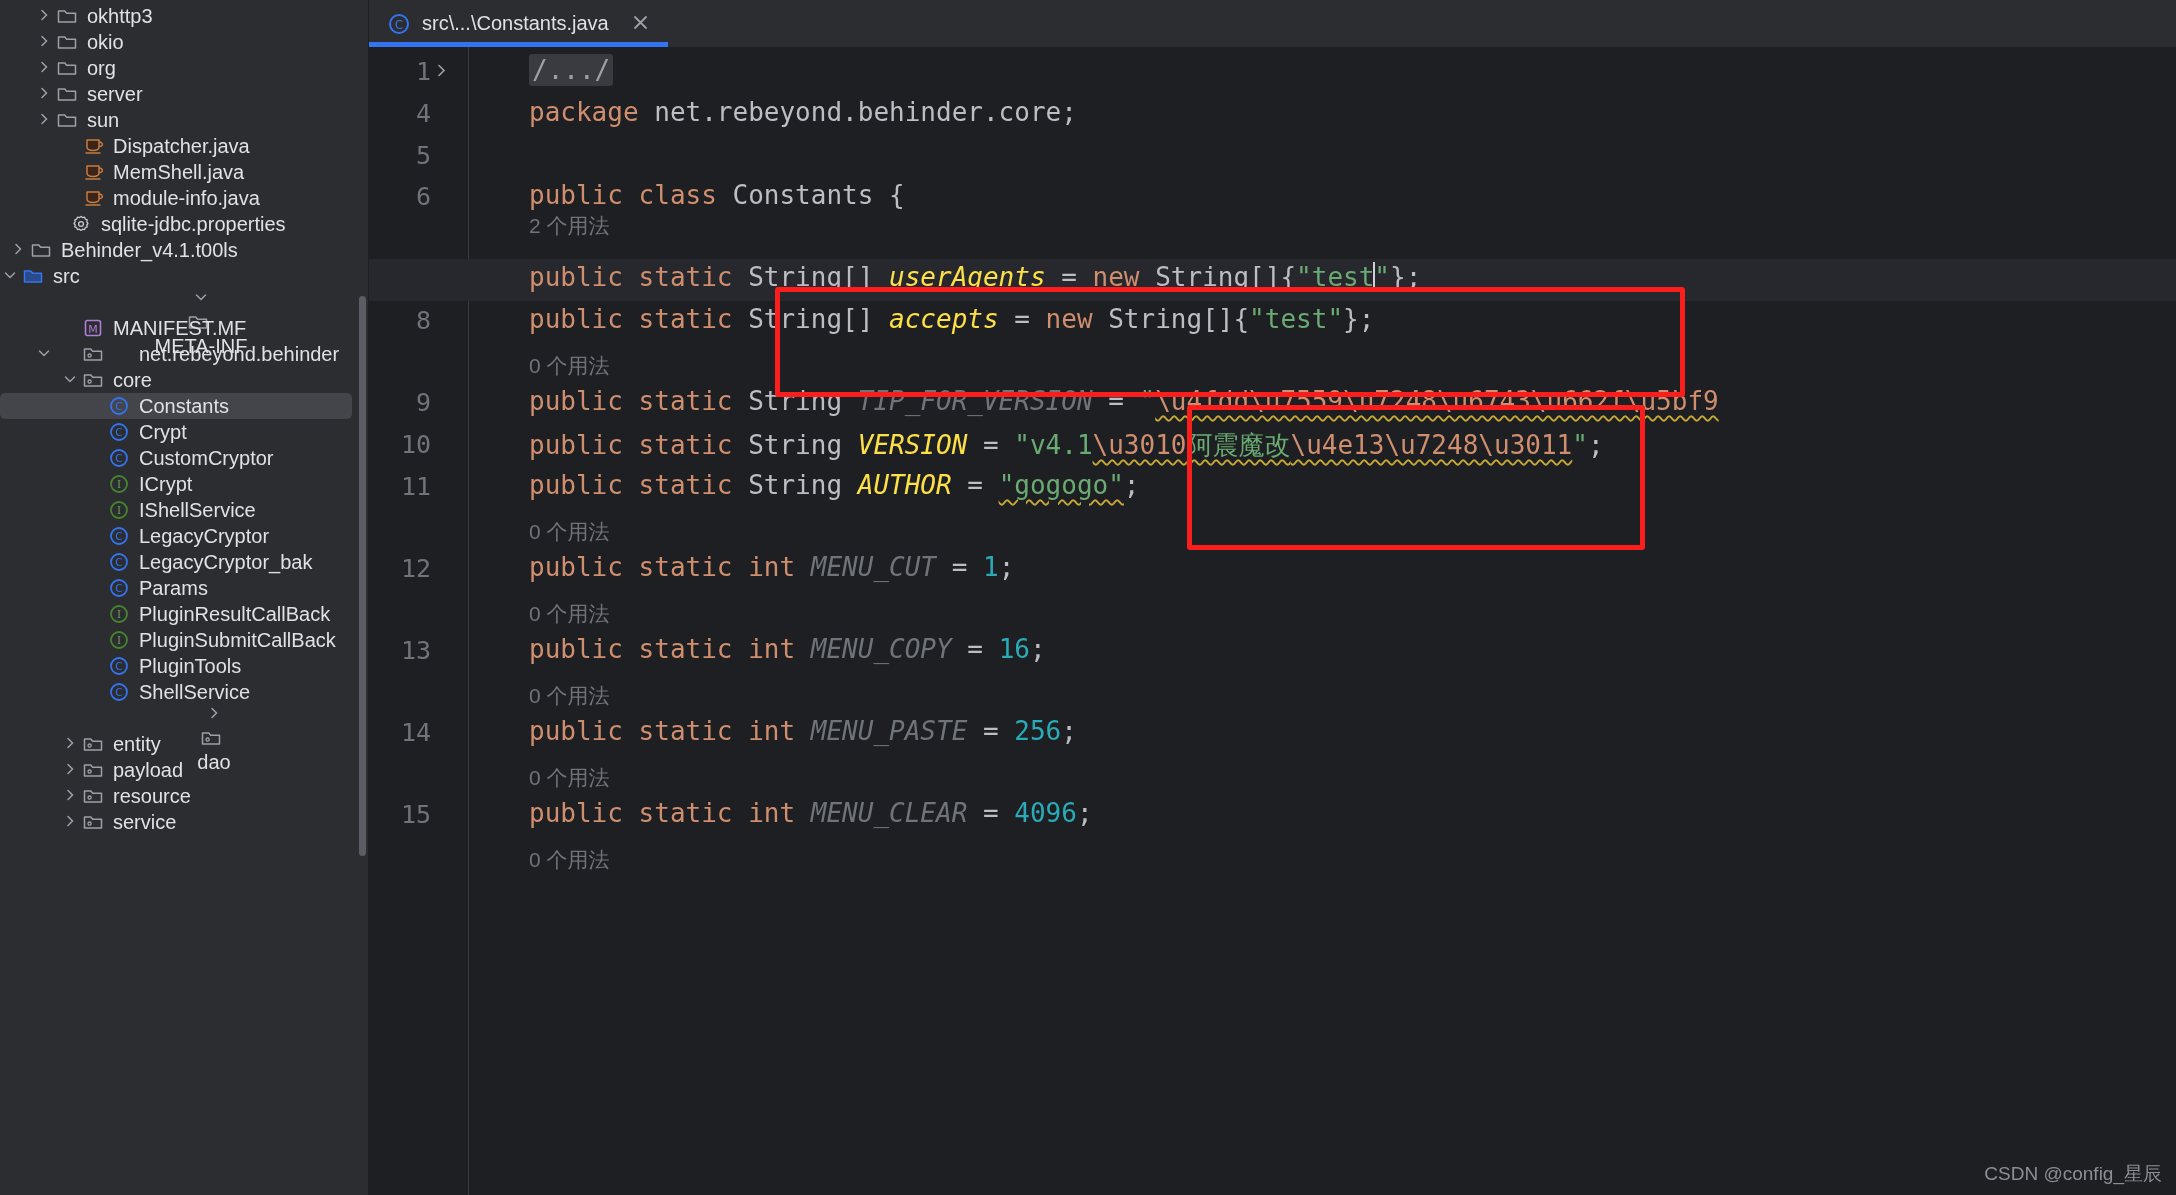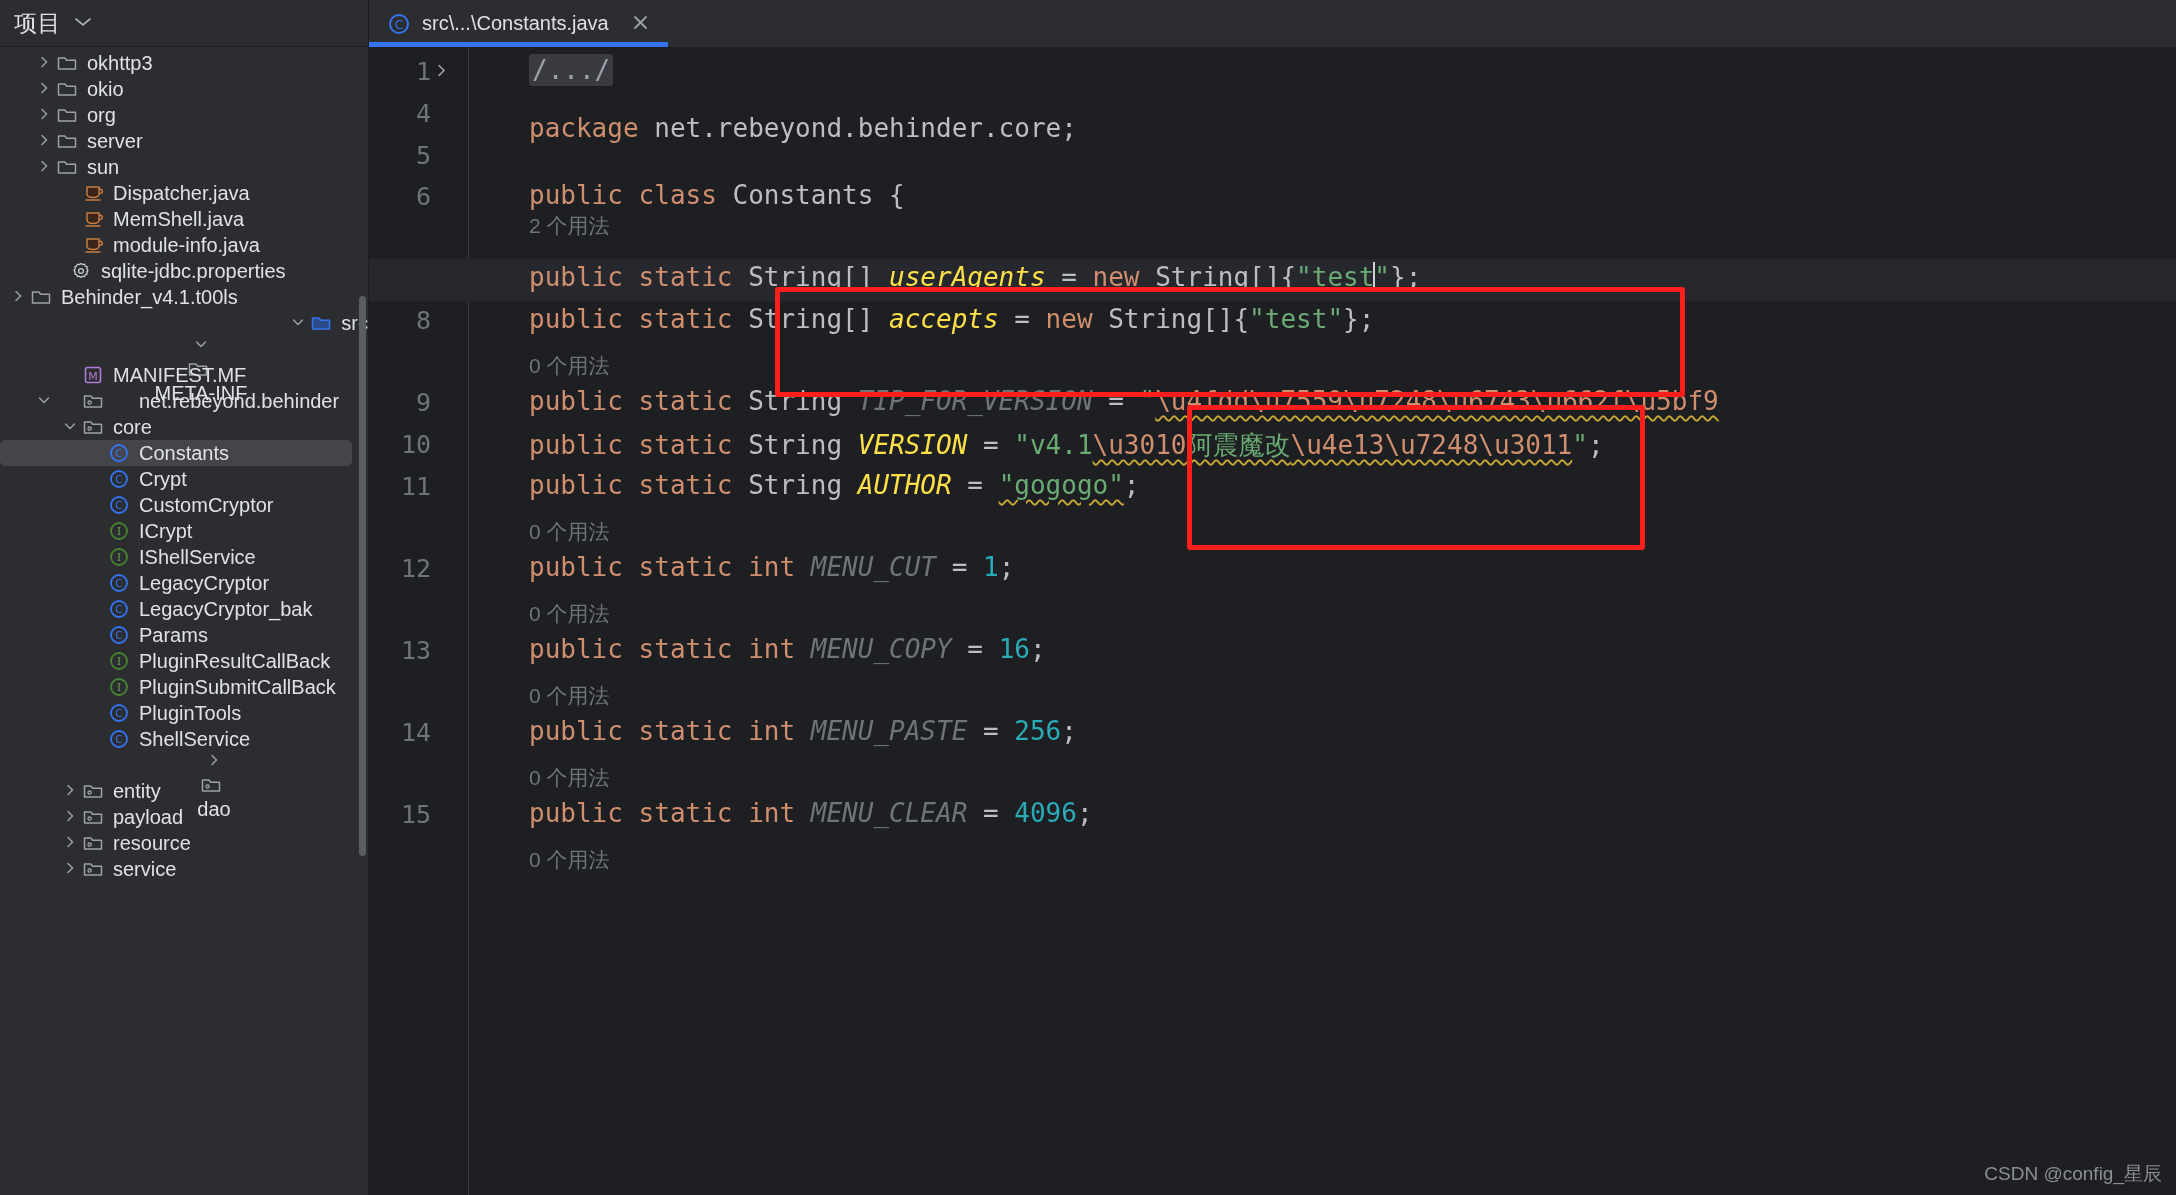--- a/index.html
+++ b/index.html
@@ -159,28 +159,20 @@
     color: #8b8e94; font-size: 19px;
     font-family: "Liberation Sans", sans-serif;
   }
 </style>
 </head>
 <body>
 
 <div id="app">
 
   <div id="sidebar">
-    <div id="sidebar-header">
-      <span class="title">项目</span>
-      <span class="chev">
-        <svg width="20" height="12" viewBox="0 0 20 12">
-            <path d="M3 3 L10 9 L17 3" stroke="#a9adb3" stroke-width="1.7" fill="none" stroke-linecap="round"></path>
-          </svg>
-      </span>
-    </div>
     <div id="tree">
         <div class="row" style="padding-left: 34px;">
           <span class="arrow"><svg width="16" height="16" viewBox="0 0 16 16">
               <path d="M6 3.5 L10.5 8 L6 12.5" stroke="#9da0a8" stroke-width="1.5" fill="none" stroke-linecap="round"></path>
             </svg></span>
           <span class="ico">
             <svg width="22" height="22" viewBox="0 0 22 22">
               <path d="M2.5 6 L2.5 17 L19.5 17 L19.5 8.2 L10.6 8.2 L8.8 6 Z" fill="none" stroke="#9da0a8" stroke-width="1.5" stroke-linejoin="round"></path>
             </svg>
           </span>
@@ -277,21 +269,21 @@
           <span class="arrow"><svg width="16" height="16" viewBox="0 0 16 16">
               <path d="M6 3.5 L10.5 8 L6 12.5" stroke="#9da0a8" stroke-width="1.5" fill="none" stroke-linecap="round"></path>
             </svg></span>
           <span class="ico">
             <svg width="22" height="22" viewBox="0 0 22 22">
               <path d="M2.5 6 L2.5 17 L19.5 17 L19.5 8.2 L10.6 8.2 L8.8 6 Z" fill="none" stroke="#9da0a8" stroke-width="1.5" stroke-linejoin="round"></path>
             </svg>
           </span>
           <span class="lbl">Behinder_v4.1.t00ls</span>
         </div>
-        <div class="row" style="padding-left: 10px; justify-content: flex-end;">
+        <div class="row" style="padding-left: 0;">
           <span class="arrow"><svg width="16" height="16" viewBox="0 0 16 16">
               <path d="M3.5 6 L8 10.5 L12.5 6" stroke="#9da0a8" stroke-width="1.5" fill="none" stroke-linecap="round"></path>
             </svg></span>
           <span class="ico">
             <svg width="22" height="22" viewBox="0 0 22 22">
               <path d="M2.5 6 L2.5 17 L19.5 17 L19.5 8.2 L10.6 8.2 L8.8 6 Z" fill="#2b4a8a" stroke="#3574f0" stroke-width="1.5" stroke-linejoin="round"></path>
             </svg>
           </span>
           <span class="lbl">src</span>
         </div>
@@ -561,21 +553,21 @@
           <div class="ln" style="top: 383px;">10</div>
           <div class="ln" style="top: 425px;">11</div>
           <div class="ln" style="top: 507px;">12</div>
           <div class="ln" style="top: 589px;">13</div>
           <div class="ln" style="top: 671px;">14</div>
           <div class="ln" style="top: 753px;">15</div>
         </div>
       <div id="gutter-line"></div>
       <div id="editor-content">
           <div class="code" style="top: 8px; padding-left: 60px;"><span class="fold-badge">/.../</span></div>
-          <div class="code" style="top: 66px; padding-left: 60px;"><span class="kw">package</span><span class="plain"> net.rebeyond.behinder.core;</span></div>
+          <div class="code" style="top: 50px; padding-left: 60px;"><span class="kw">package</span><span class="plain"> net.rebeyond.behinder.core;</span></div>
           <div class="code" style="top: 133px; padding-left: 60px;"><span class="kw">public class</span><span class="plain"> </span><span class="type">Constants</span><span class="punc"> {</span></div>
           <div class="hint" style="top: 165px; padding-left: 60px;">2 个用法</div>
           <div class="lineHL" style="top: 212px;"></div>
           <div class="code" style="top: 215px; padding-left: 60px;"><span class="kw">public static</span><span class="plain"> </span><span class="type">String</span><span class="punc">[] </span><span class="fld">userAgents</span><span class="punc"> = </span><span class="kw">new</span><span class="plain"> </span><span class="type">String</span><span class="punc">[]{</span><span class="str">"test</span><span class="caret"></span><span class="str">"</span><span class="punc">};</span></div>
           <div class="code" style="top: 257px; padding-left: 60px;"><span class="kw">public static</span><span class="plain"> </span><span class="type">String</span><span class="punc">[] </span><span class="fld">accepts</span><span class="punc"> = </span><span class="kw">new</span><span class="plain"> </span><span class="type">String</span><span class="punc">[]{</span><span class="str">"test"</span><span class="punc">};</span></div>
           <div class="hint" style="top: 305px; padding-left: 60px;">0 个用法</div>
           <div class="code" style="top: 339px; padding-left: 60px;"><span class="kw">public static</span><span class="plain"> </span><span class="type">String</span><span class="plain"> </span><span class="fld-unused">TIP_FOR_VERSION</span><span class="punc"> = </span><span class="str">"</span><span class="esc sq">\u4fdd\u7559\u7248\u6743\u662f\u5bf9</span></div>
           <div class="code" style="top: 381px; padding-left: 60px;"><span class="kw">public static</span><span class="plain"> </span><span class="type">String</span><span class="plain"> </span><span class="fld">VERSION</span><span class="punc"> = </span><span class="str">"v4.1</span><span class="esc sq">\u3010</span><span class="str sq">阿震魔改</span><span class="esc sq">\u4e13\u7248\u3011</span><span class="str">"</span><span class="punc">;</span></div>
           <div class="code" style="top: 423px; padding-left: 60px;"><span class="kw">public static</span><span class="plain"> </span><span class="type">String</span><span class="plain"> </span><span class="fld">AUTHOR</span><span class="punc"> = </span><span class="str sq">"gogogo"</span><span class="punc">;</span></div>
           <div class="hint" style="top: 471px; padding-left: 60px;">0 个用法</div>

